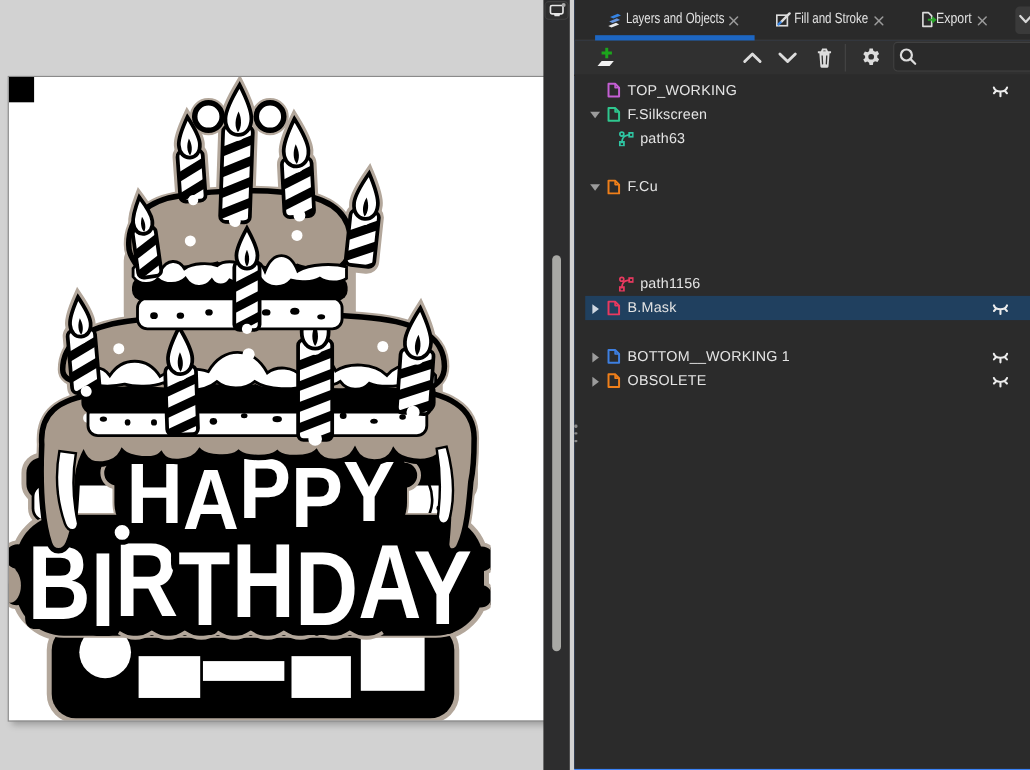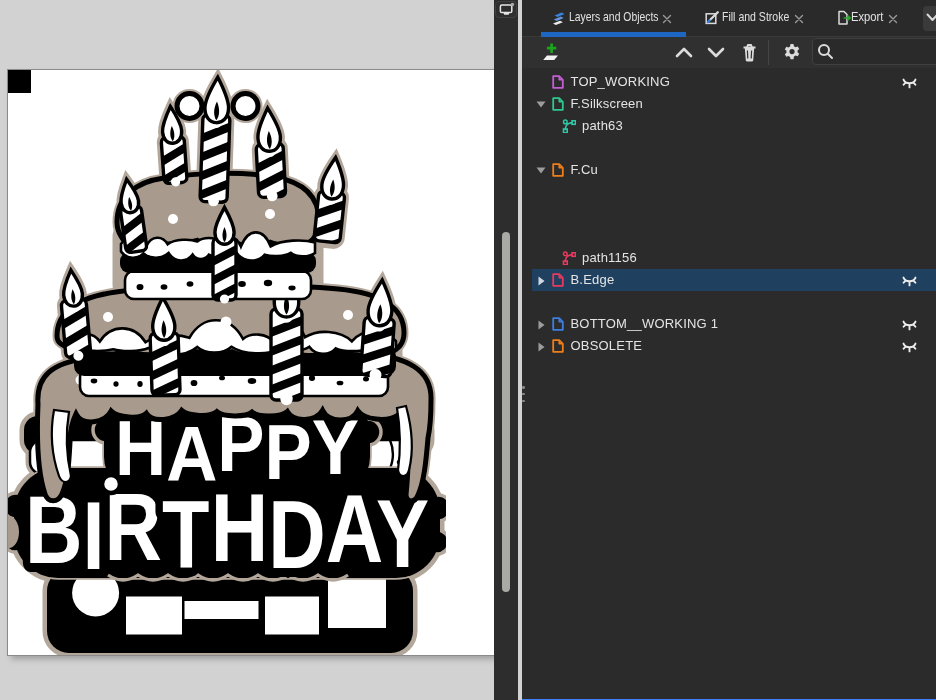--- a/index.html
+++ b/index.html
@@ -500,21 +500,21 @@
       <div class="abs lbl" style="left:50px;top:3px">path1156</div>
     </div>
     <div class="row sel" style="top:201px">
       <svg class="abs" style="left:6px;top:7px" width="7" height="10" viewBox="0 0 7 10">
           <path d="M0.5 0.5 l6 4.5 -6 4.5 z" fill="#cfd8e2"></path>
         </svg>
       <svg class="abs licon" style="left:19px" width="14" height="16" viewBox="0 0 14 16">
           <path d="M2.2 2.2 h6 l3.6 3.6 v8 h-9.6 z" fill="none" stroke="#e8395f" stroke-width="1.8" stroke-linejoin="round"></path>
           <path d="M8.2 2.2 v3.6 h3.6" fill="none" stroke="#e8395f" stroke-width="1.5" stroke-linejoin="round"></path>
         </svg>
-      <div class="abs lbl" style="left:38.5px;top:3px">B.Edge</div>
+      <div class="abs lbl" style="left:38.5px;top:3px">B.Mask</div>
       <svg class="abs eyeI" style="left:369.5px;top:6px" width="15" height="13" viewBox="0 0 15 13">
           <path d="M1.5 2.6 C3.3 7.4 11.7 7.4 13.5 2.6 M3.4 5.8 L1.6 7.7 M11.6 5.8 L13.4 7.7 M7.5 6.9 L7.5 10.4" fill="none" stroke="#ececec" stroke-width="1.9" stroke-linecap="round"></path>
         </svg>
     </div>
     <div class="row" style="top:245px">
       <svg class="abs" style="left:6px;top:7px" width="7" height="10" viewBox="0 0 7 10">
           <path d="M0.5 0.5 l6 4.5 -6 4.5 z" fill="#9c9c9c"></path>
         </svg>
       <svg class="abs licon" style="left:19px" width="14" height="16" viewBox="0 0 14 16">
           <path d="M2.2 2.2 h6 l3.6 3.6 v8 h-9.6 z" fill="none" stroke="#3e7fe0" stroke-width="1.8" stroke-linejoin="round"></path>

